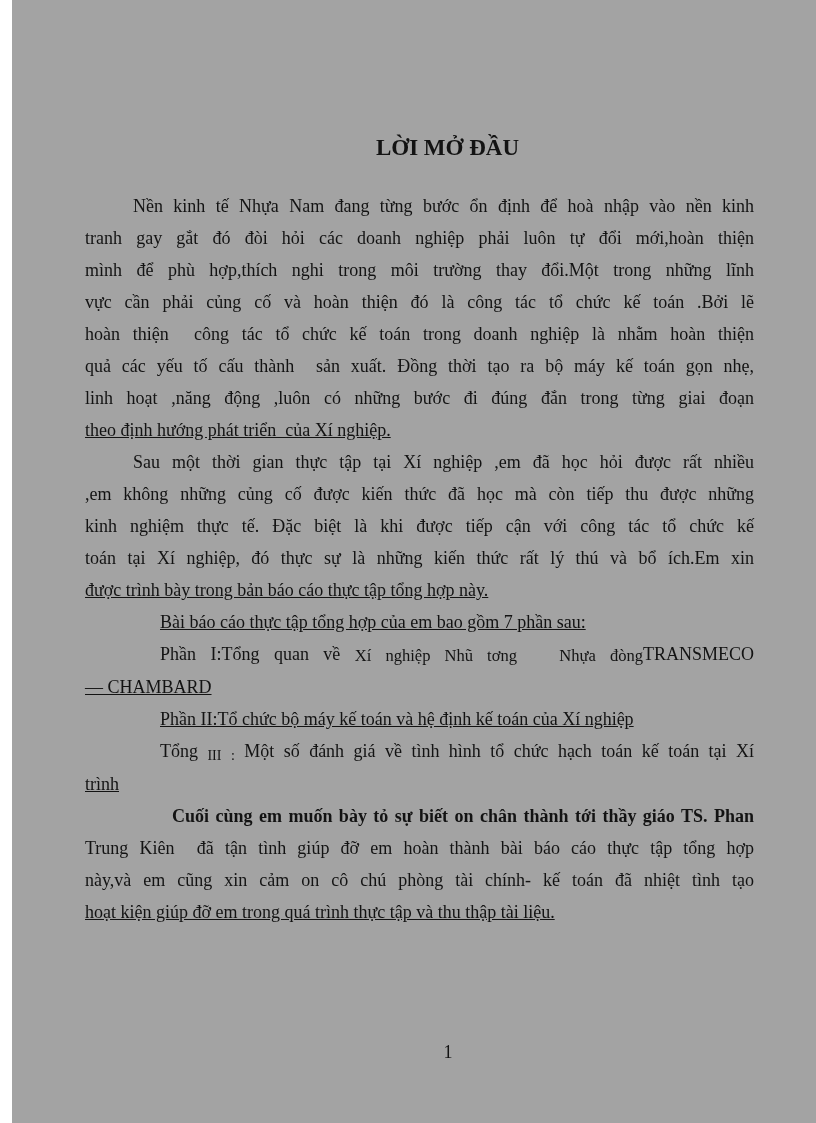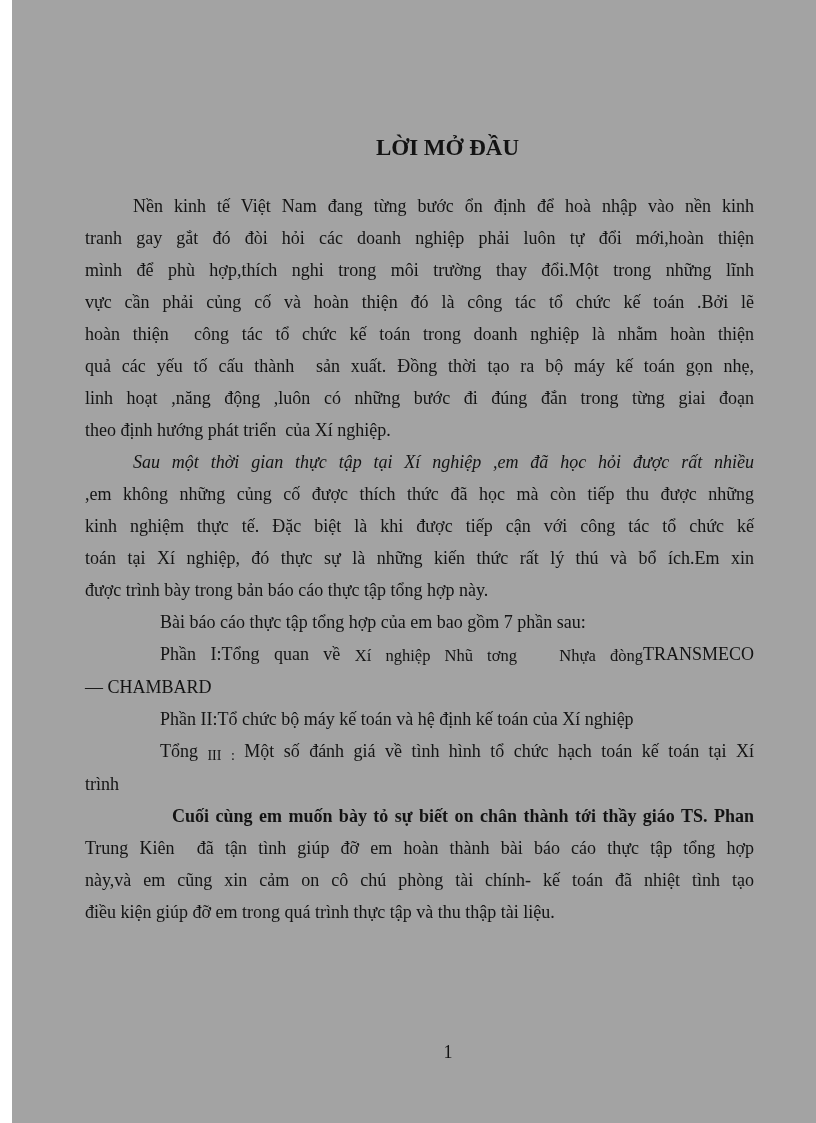--- a/index.html
+++ b/index.html
@@ -39,20 +39,21 @@
   .line {
     font-size: 18px;
     line-height: 32px;
     text-align: justify;
     text-align-last: justify;
     white-space: pre-wrap;
   }
   .line.last {
     text-align: left;
     text-align-last: left;
+    text-decoration: underline;
   }
   .alt {
     font-size: 0.92em;
     position: relative;
     top: 1px;
   }
   .sub {
     font-size: 0.78em;
     position: relative;
     top: 3px;
@@ -71,32 +72,32 @@
   }
 </style>
 </head>
 <body>
 
 <div class="page">
   <div class="content">
     <h1 class="doc-title">LỜI MỞ ĐẦU</h1>
     <div id="paragraphs">
         <div class="para">
-          <div class="line" style="text-indent: 48px;">Nền kinh tế Việt Nam đang từng bước ổn định để hoà nhập vào nền kinh</div>
+          <div class="line" style="text-indent: 48px;">Nền kinh tế Nhựa Nam đang từng bước ổn định để hoà nhập vào nền kinh</div>
           <div class="line">tranh gay gắt đó đòi hỏi các doanh nghiệp phải luôn tự đổi mới,hoàn thiện</div>
           <div class="line">mình để phù hợp,thích nghi trong môi trường thay đổi.Một trong những lĩnh</div>
           <div class="line">vực cần phải củng cố và hoàn thiện đó là công tác tổ chức kế toán .Bởi lẽ</div>
           <div class="line">hoàn thiện  công tác tổ chức kế toán trong doanh nghiệp là nhằm hoàn thiện</div>
           <div class="line">quả các yếu tố cấu thành  sản xuất. Đồng thời tạo ra bộ máy kế toán gọn nhẹ,</div>
           <div class="line">linh hoạt ,năng động ,luôn có những bước đi đúng đắn trong từng giai đoạn</div>
           <div class="line last">theo định hướng phát triển  của Xí nghiệp.</div>
         </div>
         <div class="para">
-          <div class="line" style="text-indent: 48px; font-style: italic;">Sau một thời gian thực tập tại Xí nghiệp ,em đã học hỏi được rất nhiều</div>
-          <div class="line">,em không những củng cố được thích thức đã học mà còn tiếp thu được những</div>
+          <div class="line" style="text-indent: 48px;">Sau một thời gian thực tập tại Xí nghiệp ,em đã học hỏi được rất nhiều</div>
+          <div class="line">,em không những củng cố được kiến thức đã học mà còn tiếp thu được những</div>
           <div class="line">kinh nghiệm thực tế. Đặc biệt là khi được tiếp cận với công tác tổ chức kế</div>
           <div class="line">toán tại Xí nghiệp, đó thực sự là những kiến thức rất lý thú và bổ ích.Em xin</div>
           <div class="line last">được trình bày trong bản báo cáo thực tập tổng hợp này.</div>
         </div>
         <div class="para">
           <div class="line last" style="text-indent: 75px;">Bài báo cáo thực tập tổng hợp của em bao gồm 7 phần sau:</div>
         </div>
         <div class="para">
           <div class="line" style="text-indent: 75px;"><span>Phần I:Tổng quan về </span><span class="alt">Xí nghiệp Nhũ tơng   Nhựa đòng</span><span>TRANSMECO</span></div>
           <div class="line last">— CHAMBARD</div>
@@ -105,20 +106,20 @@
           <div class="line last" style="text-indent: 75px;">Phần II:Tổ chức bộ máy kế toán và hệ định kế toán của Xí nghiệp</div>
         </div>
         <div class="para">
           <div class="line" style="text-indent: 75px;"><span>Tổng </span><span class="sub">III</span><span> </span><span class="sub">:</span><span> Một số đánh giá về tình hình tổ chức hạch toán kế toán tại Xí</span></div>
           <div class="line last">trình</div>
         </div>
         <div class="para">
           <div class="line" style="text-indent: 87px; font-weight: bold;">Cuối cùng em muốn bày tỏ sự biết on chân thành tới thầy giáo TS. Phan</div>
           <div class="line">Trung Kiên  đã tận tình giúp đỡ em hoàn thành bài báo cáo thực tập tổng hợp</div>
           <div class="line">này,và em cũng xin cảm on cô chú phòng tài chính- kế toán đã nhiệt tình tạo</div>
-          <div class="line last">điều kiện giúp đỡ em trong quá trình thực tập và thu thập tài liệu.</div>
+          <div class="line last">hoạt kiện giúp đỡ em trong quá trình thực tập và thu thập tài liệu.</div>
         </div>
       </div>
   </div>
   <div class="footer">
     <span class="page-number">1</span>
   </div>
 </div>
 
 </body></html>

